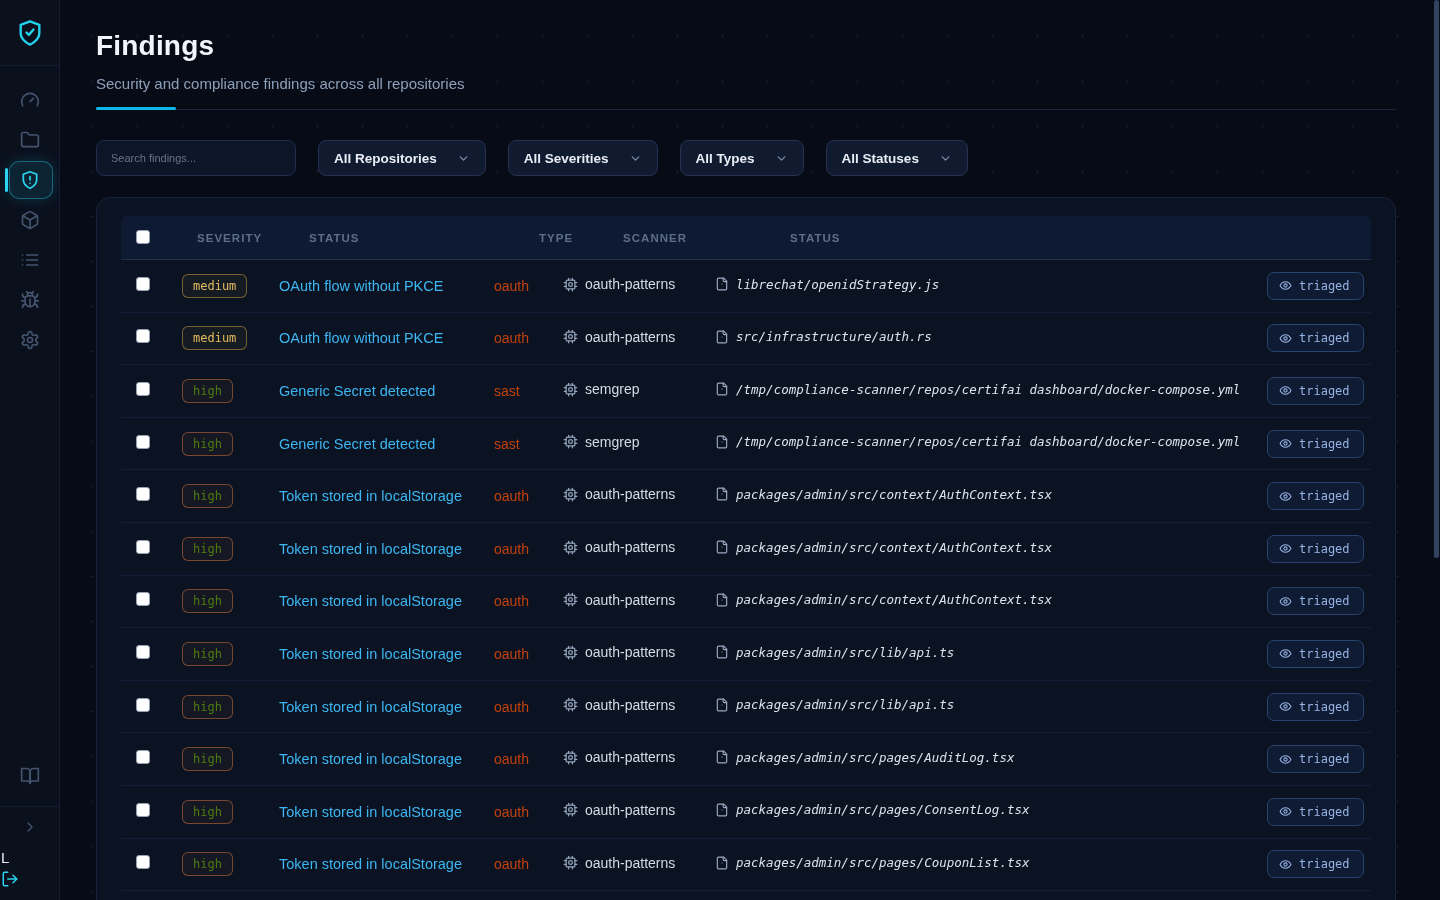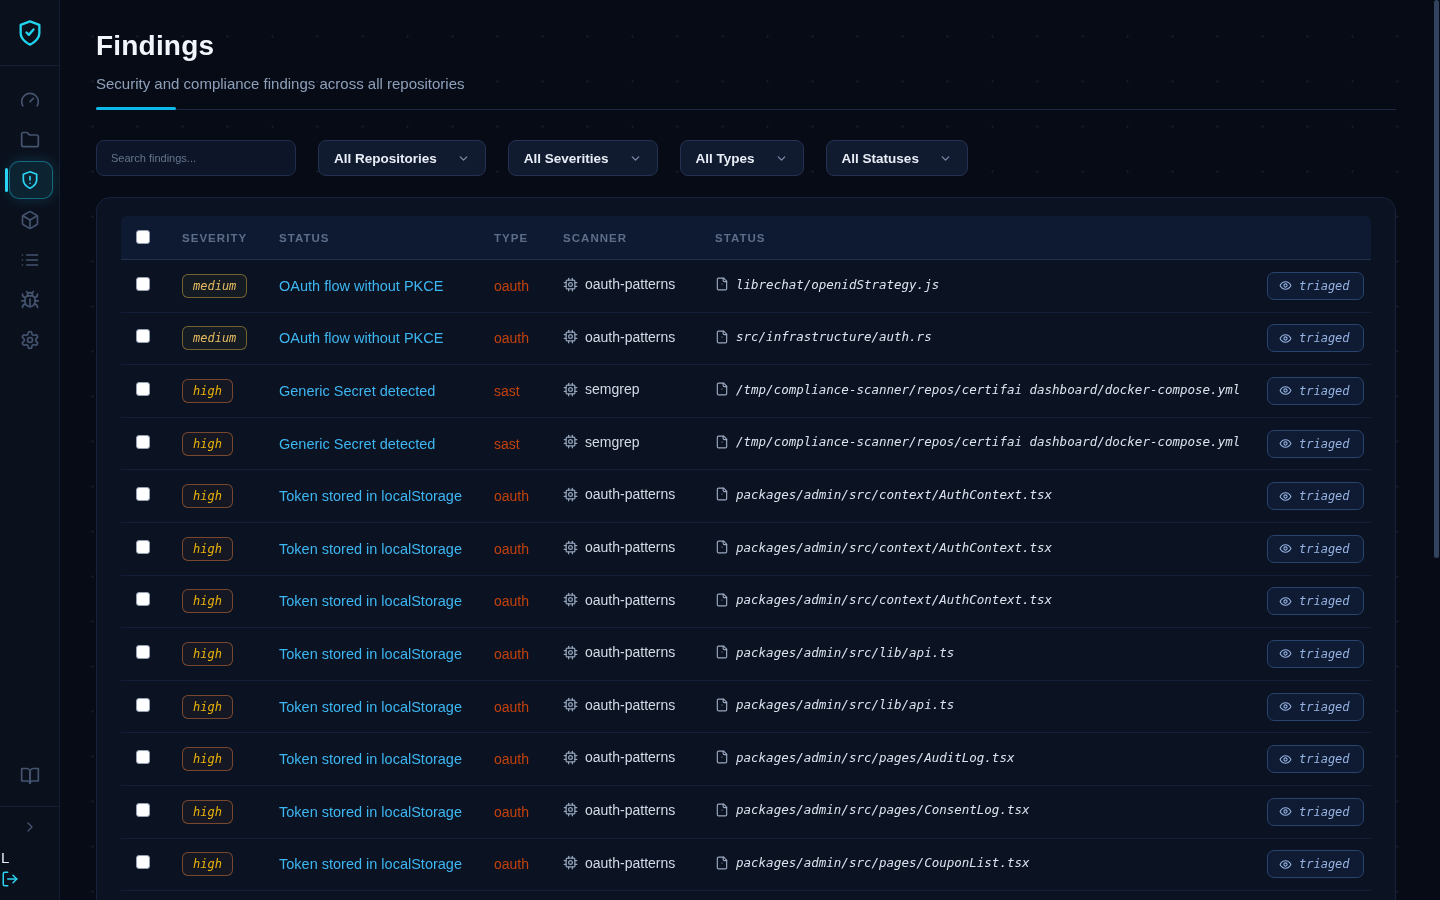--- a/index.html
+++ b/index.html
@@ -55,41 +55,41 @@
     display:flex; align-items:center; gap:20px; padding:0 15px; cursor:pointer; }
   .select .lbl { font-size:13.5px; font-weight:600; color:#e8edf6; }
   .select svg { width:13px; height:13px; color:#7c8aa5; }
 
   
   .card { margin-top:21px; background:#0b1322; border:1px solid #17223c; border-radius:14px;
     padding:18px 24px 24px; }
   .grid { display:grid; grid-template-columns:61px 97px 215px 69px 152px 1fr 104px;
     align-items:center; }
   .thead { background:#0e1a31; height:44px; border-radius:6px 6px 0 0;
-    border-bottom:1px solid #20304f; }
+    border-bottom:1px solid #20304f;gap:15px; }
   .thead .hcell { font-size:11.5px; font-weight:700; letter-spacing:0.09em; color:#5d6e8a; }
   .c-check { padding-left:15px; }
   .checkbox { display:inline-block; width:14px; height:14px; background:#ffffff;
     border:1.5px solid #97a1b4; border-radius:3px; cursor:pointer; }
   .trow { height:52.6px; border-bottom:1px solid #131e38; }
   .badge { display:inline-block; font-family:"DejaVu Sans Mono", monospace; font-size:12px;
-    padding:4px 10px; border-radius:6px; border:1px solid transparent;font-style:italic; }
+    padding:4px 10px; border-radius:6px; border:1px solid transparent; }
   .badge.medium { color:#e6bc61; border-color:rgba(212,167,60,0.50); background:rgba(212,167,60,0.05); }
-  .badge.high { color:#eab308; border-color:rgba(217,119,60,0.50); background:rgba(217,119,60,0.05); }
+  .badge.high { color:#4d7c0f; border-color:rgba(217,119,60,0.50); background:rgba(217,119,60,0.05); }
   .title-link { color:#3db6f2; font-size:14.5px; text-decoration:none; cursor:pointer; }
   .c-type span { font-size:14px; color:#c2410c;margin-top:24px; }
   .scanner-wrap, .file-wrap { display:inline-flex; align-items:center; gap:7px; }
   .scanner-wrap svg { width:15px; height:15px; color:#93a3bb; flex-shrink:0; }
   .scanner-name { font-size:14px; color:#d3dbe7; }
   .file-wrap svg { width:14px; height:14px; color:#9aa8c0; flex-shrink:0; }
   .file-path { font-family:"DejaVu Sans Mono", monospace; font-size:12.5px; color:#dde3ee;
     white-space:nowrap;font-style:italic; }
   .status-btn { display:inline-flex; align-items:center; gap:7px; background:#0e1b33;
     border:1px solid #29436f; border-radius:7px; padding:6px 13px 6px 11px; cursor:pointer;
-    color:#97b3e3; font-family:"DejaVu Sans Mono", monospace; font-size:12px;font-style:italic; }
+    color:#97b3e3; font-family:"DejaVu Sans Mono", monospace; font-size:12px; }
   .status-btn svg { width:13px; height:13px; }
 
   
   .scroll-thumb { position:fixed; top:0; right:1px; width:5px; height:558px;
     background:#32435f; border-radius:3px; }
 </style>
 </head>
 <body>
 
 <div class="app">

